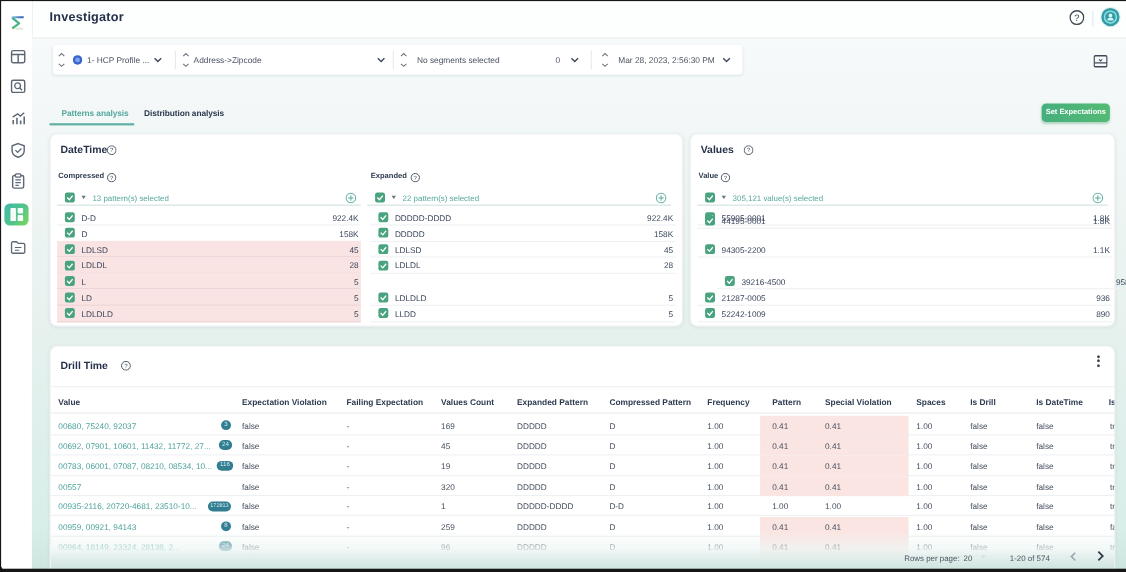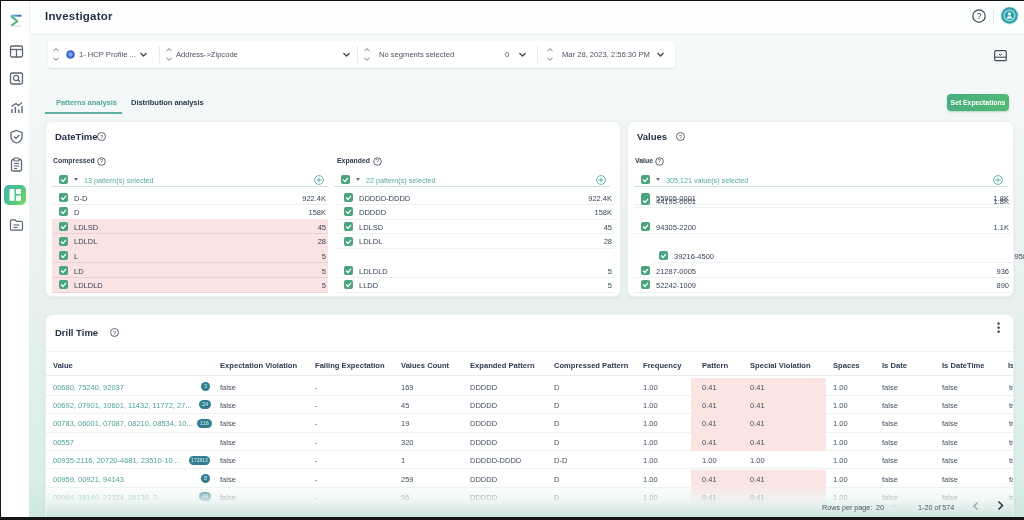--- a/index.html
+++ b/index.html
@@ -461,21 +461,21 @@
     <div class="hd" style="left:7px">Value</div>
     <div class="hd" style="left:174px">Expectation Violation</div>
     <div class="hd" style="left:269px">Failing Expectation</div>
     <div class="hd" style="left:355px">Values Count</div>
     <div class="hd" style="left:424px">Expanded Pattern</div>
     <div class="hd" style="left:508px">Compressed Pattern</div>
     <div class="hd" style="left:597px">Frequency</div>
     <div class="hd" style="left:656px">Pattern</div>
     <div class="hd" style="left:704px">Special Violation</div>
     <div class="hd" style="left:787px">Spaces</div>
-    <div class="hd" style="left:836px">Is Date</div>
+    <div class="hd" style="left:836px">Is Drill</div>
     <div class="hd" style="left:896px">Is DateTime</div>
     <div class="hd" style="left:962px">Is Time</div>
     <div id="dhline"></div>
     <div class="drow" style="top:62.5px">
         <div class="pinkcell"></div>
       <div class="dc link" style="left:7px">00680, 75240, 92037</div>
         <div class="badge" style="left:155px;top:4.5px;width:9px;height:9px;line-height:9px;border-radius:5px">3</div>
       <div class="dc" style="left:174px">false</div>
         <div class="dc" style="left:269px">-</div>
         <div class="dc" style="left:355px">169</div>

